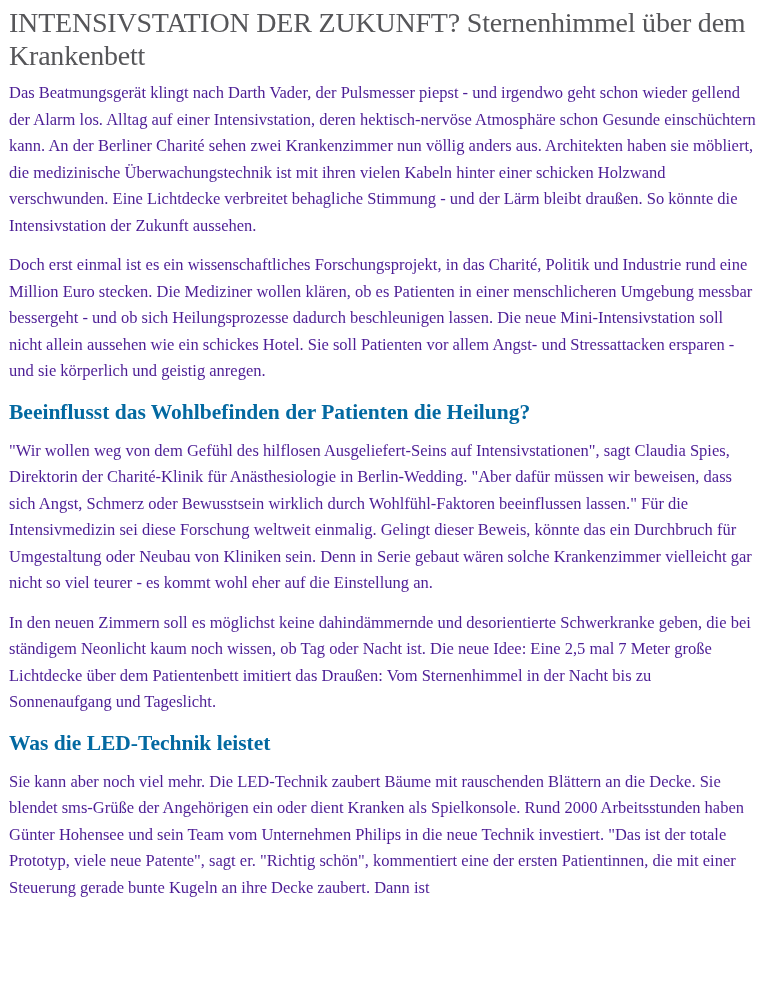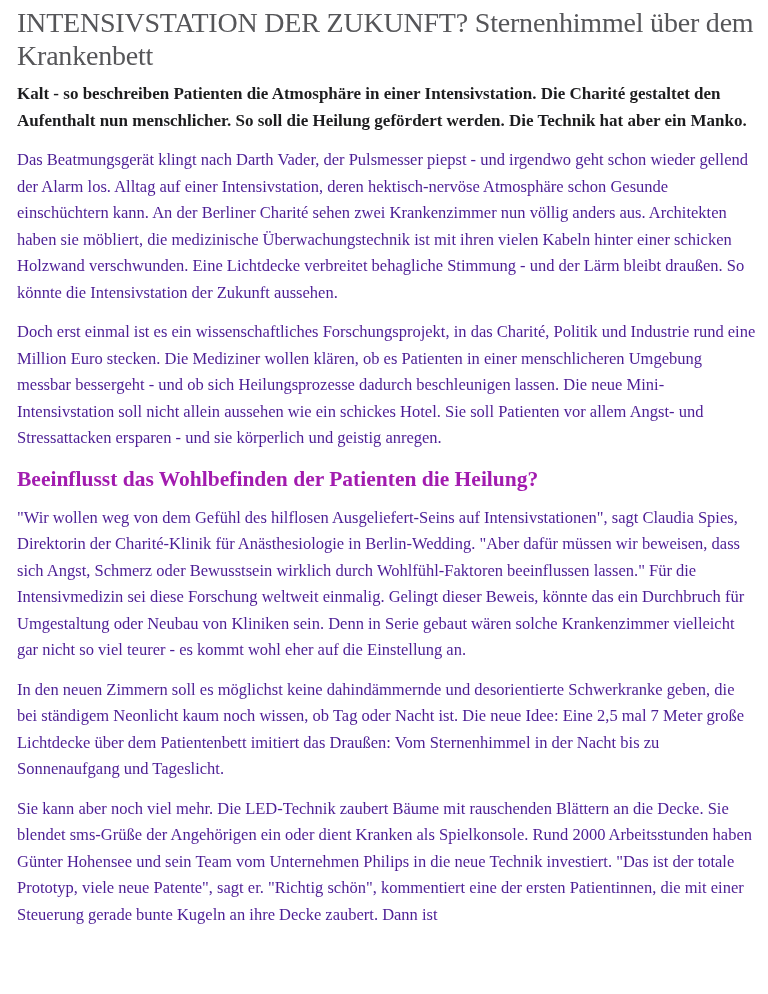--- a/index.html
+++ b/index.html
@@ -8,21 +8,21 @@
     background: #ffffff;
   }
   body {
     width: 768px;
     height: 994px;
     overflow: hidden;
     font-family: "Liberation Serif", "DejaVu Serif", serif;
     -webkit-font-smoothing: antialiased;
   }
   .page {
-    padding: 6px 10px 0 17px;
+    padding: 6px 10px 0 9px;
     font-family: Liberation Serif, serif;
   }
   h1.article-title {
     font-size: 28px;
     line-height: 33px;
     font-weight: 400;
     color: #565659;
     margin: 0 0 8px 0;
     letter-spacing: -0.2px;
   }
@@ -36,39 +36,39 @@
   p.article-paragraph {
     font-size: 16.5px;
     line-height: 26.5px;
     color: #4c1d95;
     margin: 0 0 13px 0;
   }
   h2.article-subheading {
     font-size: 21.5px;
     line-height: 26px;
     font-weight: 700;
-    color: #a21caf;
+    color: #0369a1;
     margin: 14px 0 13px 0;
   }
 </style>
 </head>
 <body>
 
 <div class="page">
 
   <h1 class="article-title">INTENSIVSTATION DER ZUKUNFT? Sternenhimmel über dem Krankenbett</h1>
 
-  <p class="article-lead">Kalt - so beschreiben Patienten die Atmosphäre in einer Intensivstation. Die Charité gestaltet den Aufenthalt nun menschlicher. So soll die Heilung gefördert werden. Die Technik hat aber ein Manko.</p>
 
   <p class="article-paragraph">Das Beatmungsgerät klingt nach Darth Vader, der Pulsmesser piepst - und irgendwo geht schon wieder gellend der Alarm los. Alltag auf einer Intensivstation, deren hektisch-nervöse Atmosphäre schon Gesunde einschüchtern kann. An der Berliner Charité sehen zwei Krankenzimmer nun völlig anders aus. Architekten haben sie möbliert, die medizinische Überwachungstechnik ist mit ihren vielen Kabeln hinter einer schicken Holzwand verschwunden. Eine Lichtdecke verbreitet behagliche Stimmung - und der Lärm bleibt draußen. So könnte die Intensivstation der Zukunft aussehen.</p>
 
   <p class="article-paragraph">Doch erst einmal ist es ein wissenschaftliches Forschungsprojekt, in das Charité, Politik und Industrie rund eine Million Euro stecken. Die Mediziner wollen klären, ob es Patienten in einer menschlicheren Umgebung messbar bessergeht - und ob sich Heilungsprozesse dadurch beschleunigen lassen. Die neue Mini-Intensivstation soll nicht allein aussehen wie ein schickes Hotel. Sie soll Patienten vor allem Angst- und Stressattacken ersparen - und sie körperlich und geistig anregen.</p>
 
   <h2 class="article-subheading">Beeinflusst das Wohlbefinden der Patienten die Heilung?</h2>
 
   <p class="article-paragraph">"Wir wollen weg von dem Gefühl des hilflosen Ausgeliefert-Seins auf Intensivstationen", sagt Claudia Spies, Direktorin der Charité-Klinik für Anästhesiologie in Berlin-Wedding. "Aber dafür müssen wir beweisen, dass sich Angst, Schmerz oder Bewusstsein wirklich durch Wohlfühl-Faktoren beeinflussen lassen." Für die Intensivmedizin sei diese Forschung weltweit einmalig. Gelingt dieser Beweis, könnte das ein Durchbruch für Umgestaltung oder Neubau von Kliniken sein. Denn in Serie gebaut wären solche Krankenzimmer vielleicht gar nicht so viel teurer - es kommt wohl eher auf die Einstellung an.</p>
 
   <p class="article-paragraph">In den neuen Zimmern soll es möglichst keine dahindämmernde und desorientierte Schwerkranke geben, die bei ständigem Neonlicht kaum noch wissen, ob Tag oder Nacht ist. Die neue Idee: Eine 2,5 mal 7 Meter große Lichtdecke über dem Patientenbett imitiert das Draußen: Vom Sternenhimmel in der Nacht bis zu Sonnenaufgang und Tageslicht.</p>
 
+  <h2 class="article-subheading">Was die LED-Technik leistet</h2>
 
   <p class="article-paragraph">Sie kann aber noch viel mehr. Die LED-Technik zaubert Bäume mit rauschenden Blättern an die Decke. Sie blendet sms-Grüße der Angehörigen ein oder dient Kranken als Spielkonsole. Rund 2000 Arbeitsstunden haben Günter Hohensee und sein Team vom Unternehmen Philips in die neue Technik investiert. "Das ist der totale Prototyp, viele neue Patente", sagt er. "Richtig schön", kommentiert eine der ersten Patientinnen, die mit einer Steuerung gerade bunte Kugeln an ihre Decke zaubert. Dann ist</p>
 
 </div>
 
 </body></html>

